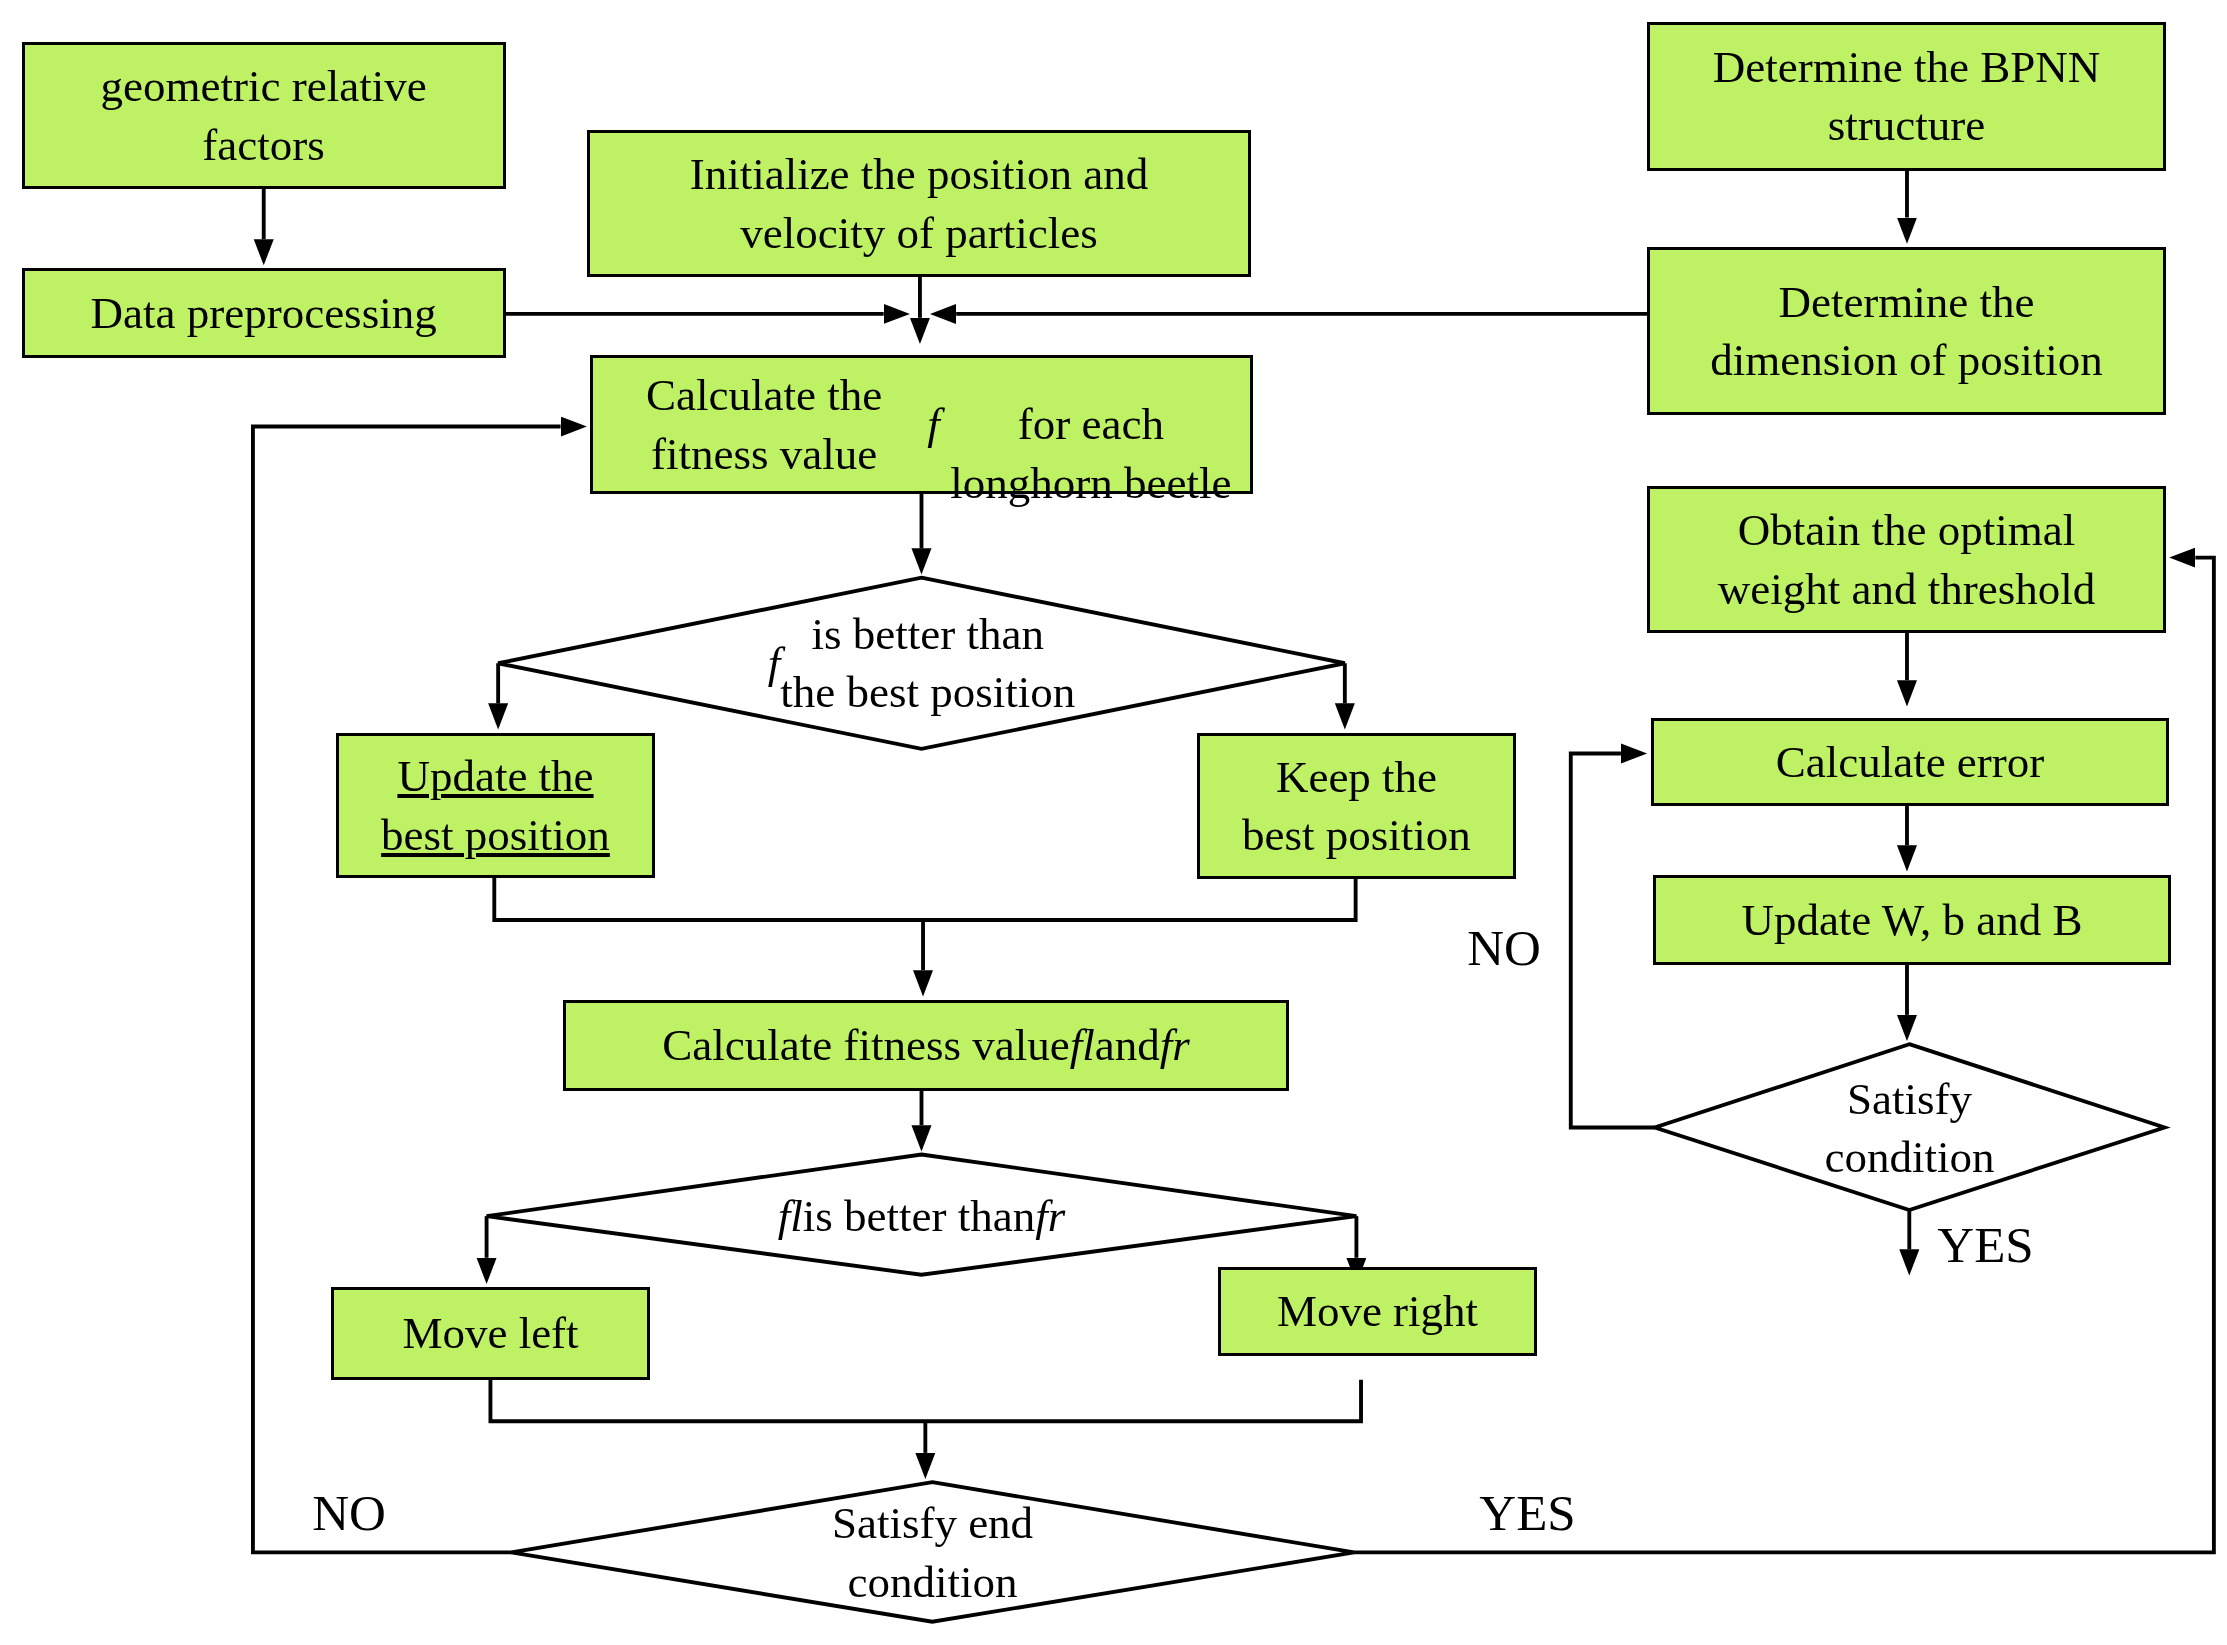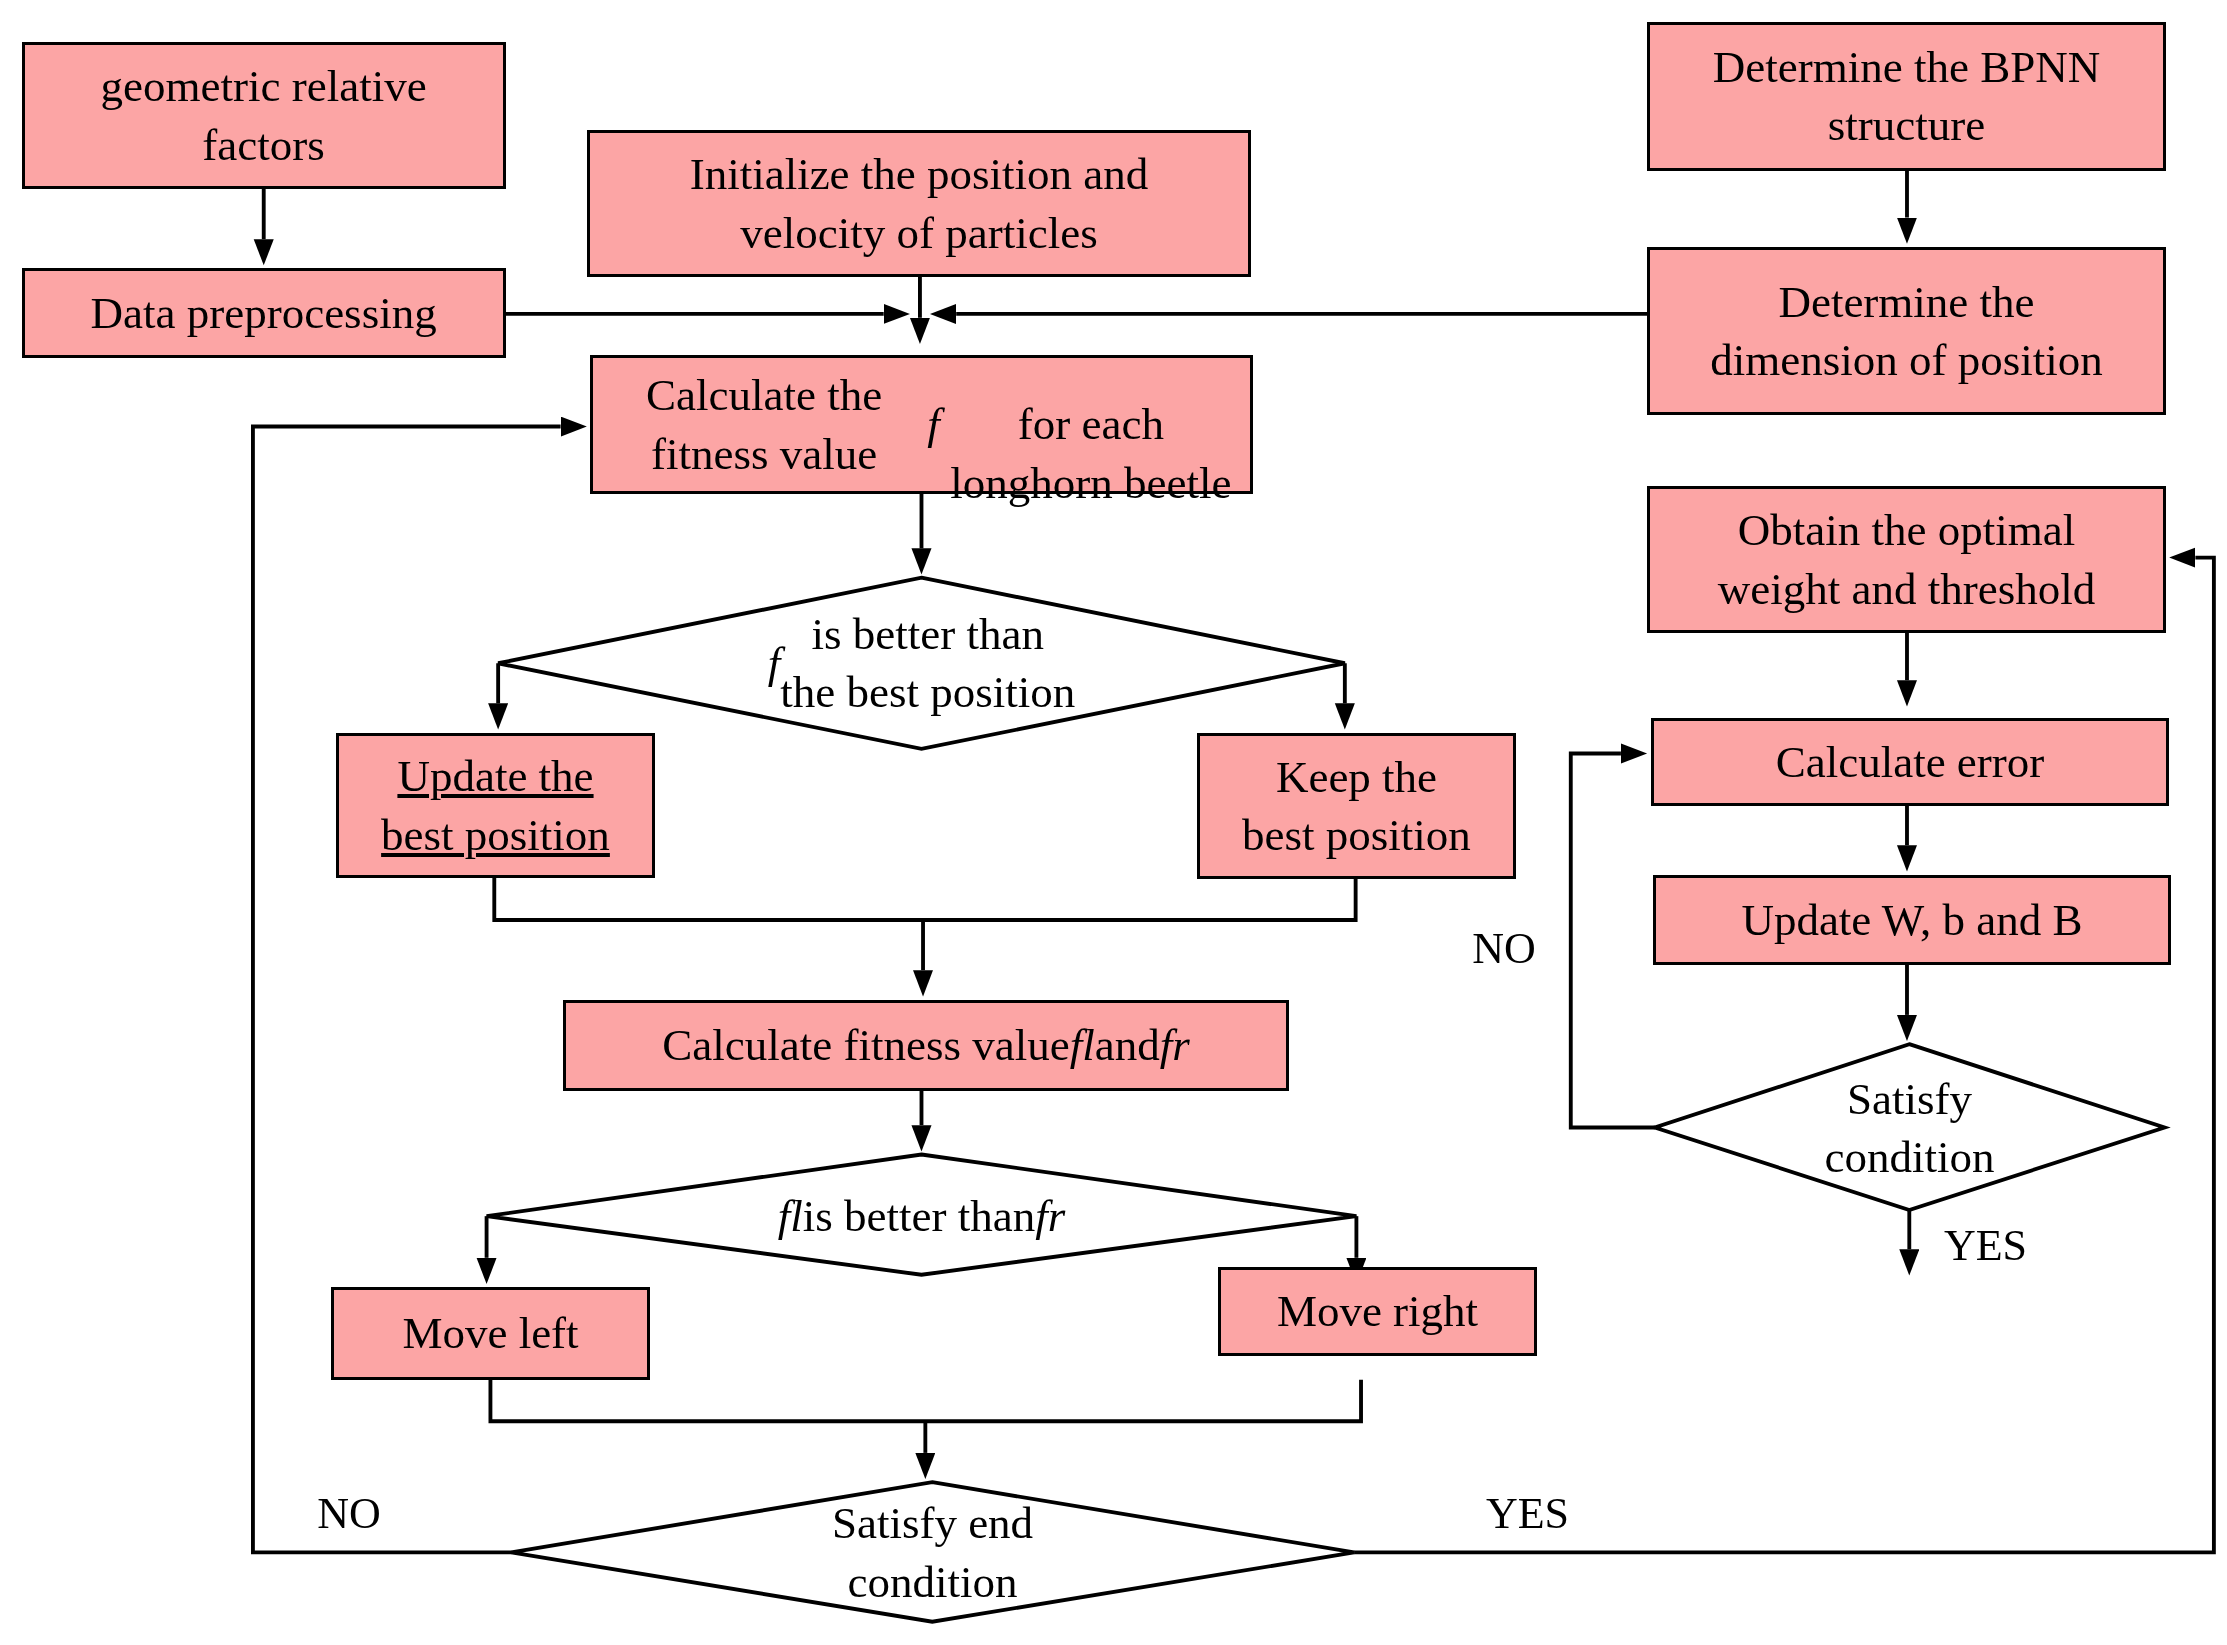--- a/index.html
+++ b/index.html
@@ -14,21 +14,21 @@
   }
   .edges {
     position: absolute;
     left: 0; top: 0;
     width: 2227px; height: 1645px;
   }
   .node {
     position: absolute;
     box-sizing: border-box;
     border: 3.9px solid #000000;
-    background: #fca5a5;
+    background: #bef264;
     display: flex;
     align-items: center;
     justify-content: center;
     text-align: center;
     white-space: pre-line;
     font-size: 45px;
     line-height: 1.3;
     padding: 0 8px;
   }
   .dlabel {
@@ -40,21 +40,21 @@
     white-space: pre-line;
     font-size: 45px;
     line-height: 1.3;
     pointer-events: none;
   }
   .elabel {
     position: absolute;
     display: flex;
     align-items: center;
     justify-content: center;
-    font-size: 44px;
+    font-size: 51px;
     line-height: 1;
   }
 </style>
 </head>
 <body>
 
 <div class="canvas">
 
   <svg class="edges" viewBox="0 0 2888 2133" xmlns="http://www.w3.org/2000/svg">
     <defs>

